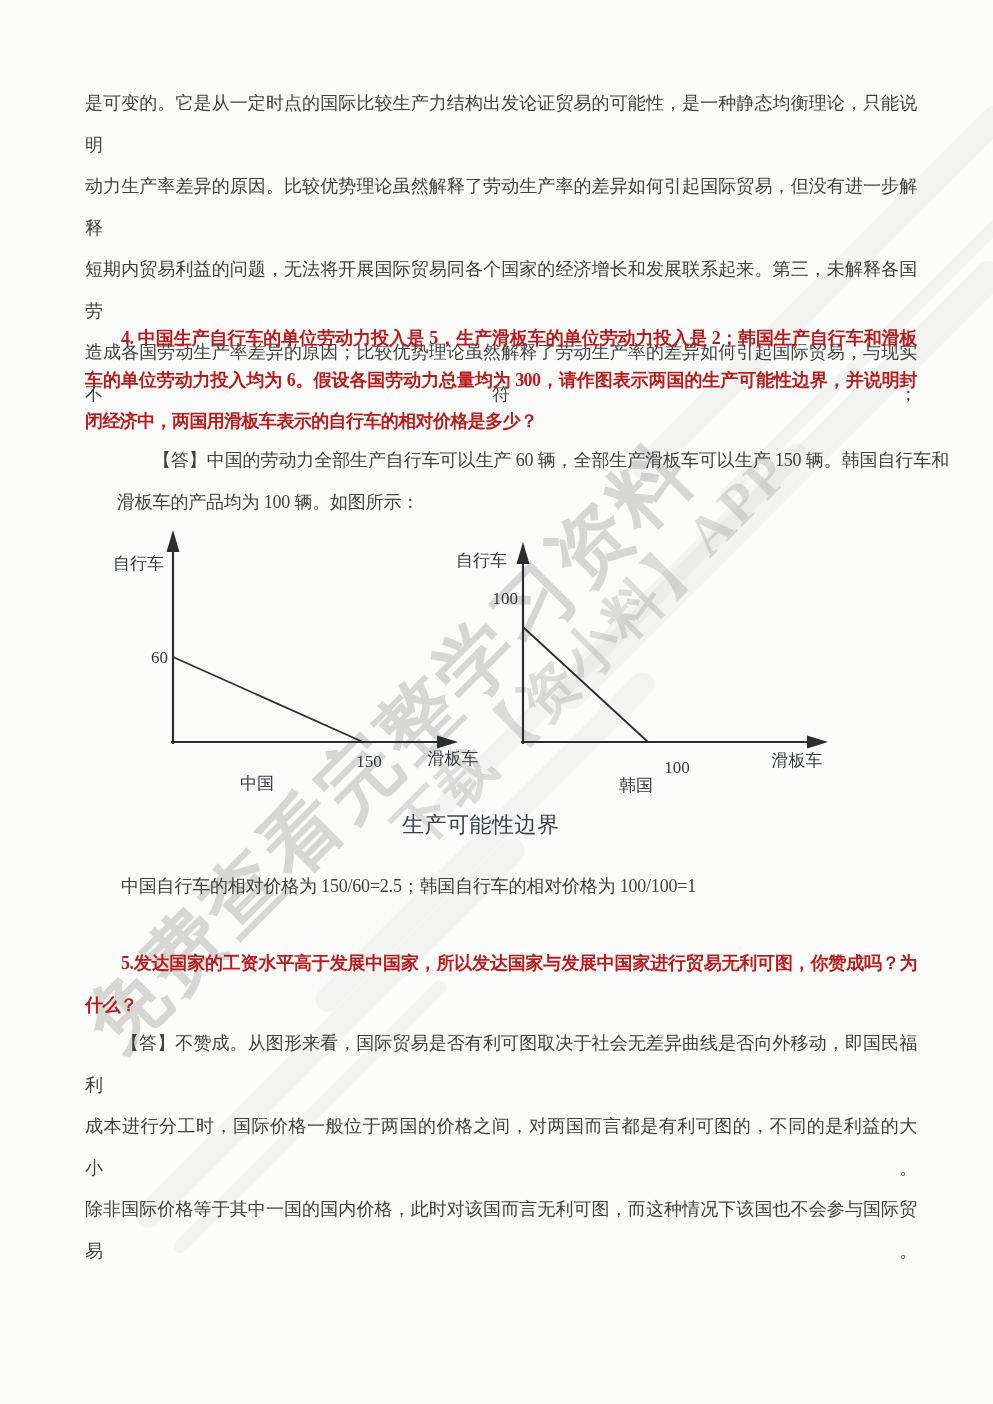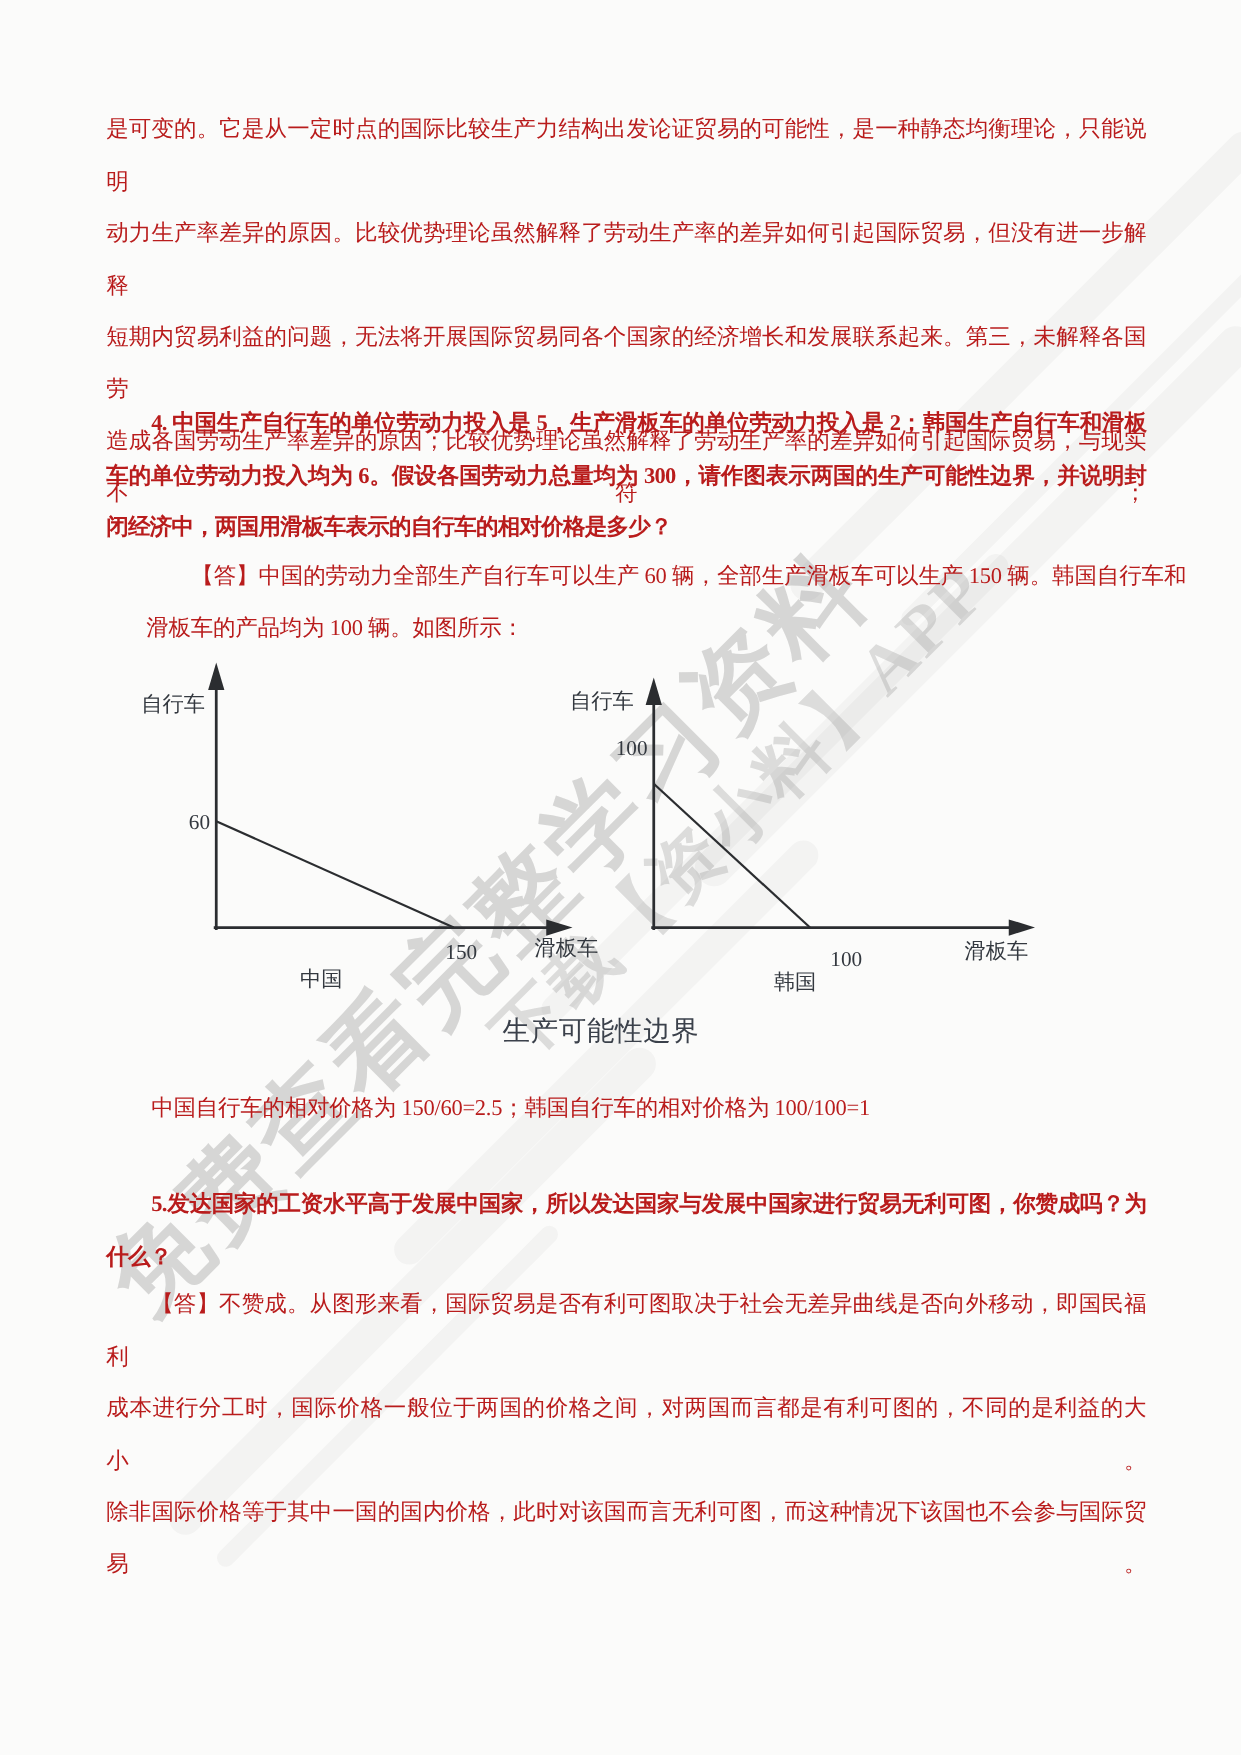--- a/index.html
+++ b/index.html
@@ -23,21 +23,21 @@
     font-family:"Liberation Serif","DejaVu Serif",serif;
     font-weight:bold;
   }
   .wm-a{left:100px;top:985px;font-size:78px;letter-spacing:4px;}
   .wm-b{left:405px;top:800px;font-size:56px;letter-spacing:3px;color:rgba(135,135,135,0.27);}
   
   .content{position:absolute;inset:0;z-index:1;}
   .block{position:absolute;left:85px;width:832px;}
   .ln{
     line-height:41.5px;font-size:18px;letter-spacing:-0.2px;
-    color:#b91c1c;
+    color:#404040;
   }
   .fill{text-align:justify;text-align-last:justify;}
   .ind{text-indent:36px;}
   .q .ln{
     font-family:Liberation Serif, serif;
     font-weight:bold;color:#b91c1c;letter-spacing:-0.6px;
   }
   .caption{
     position:absolute;left:402px;top:810px;
     font-size:22px;letter-spacing:0.5px;color:#3b414b;

